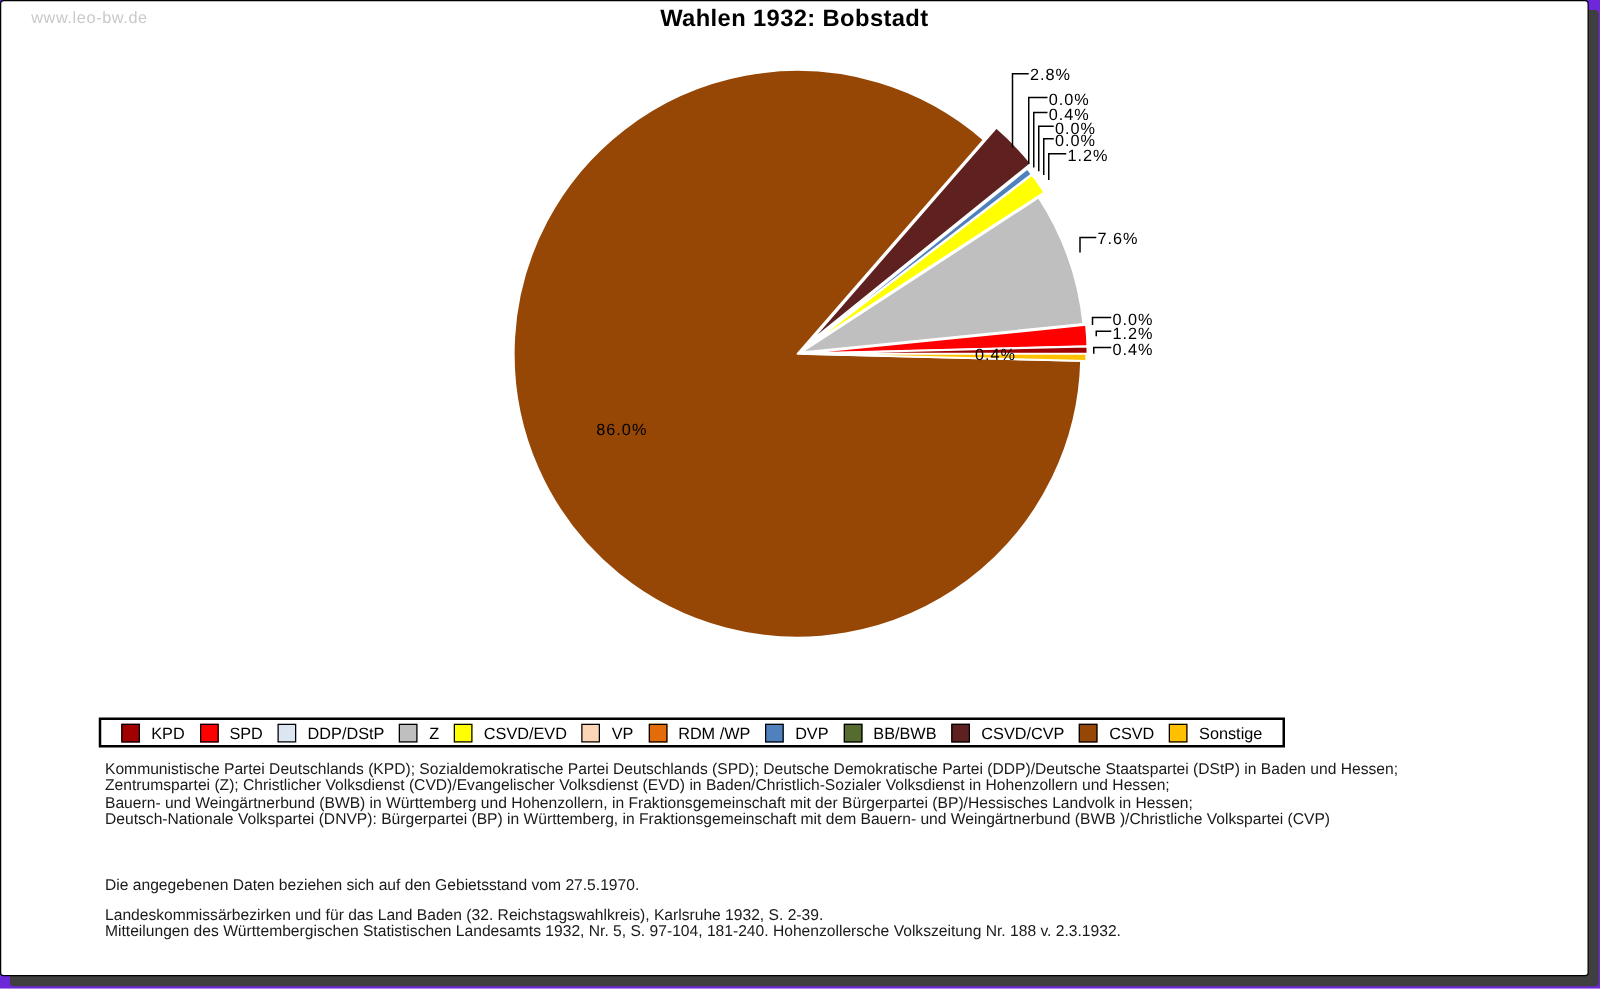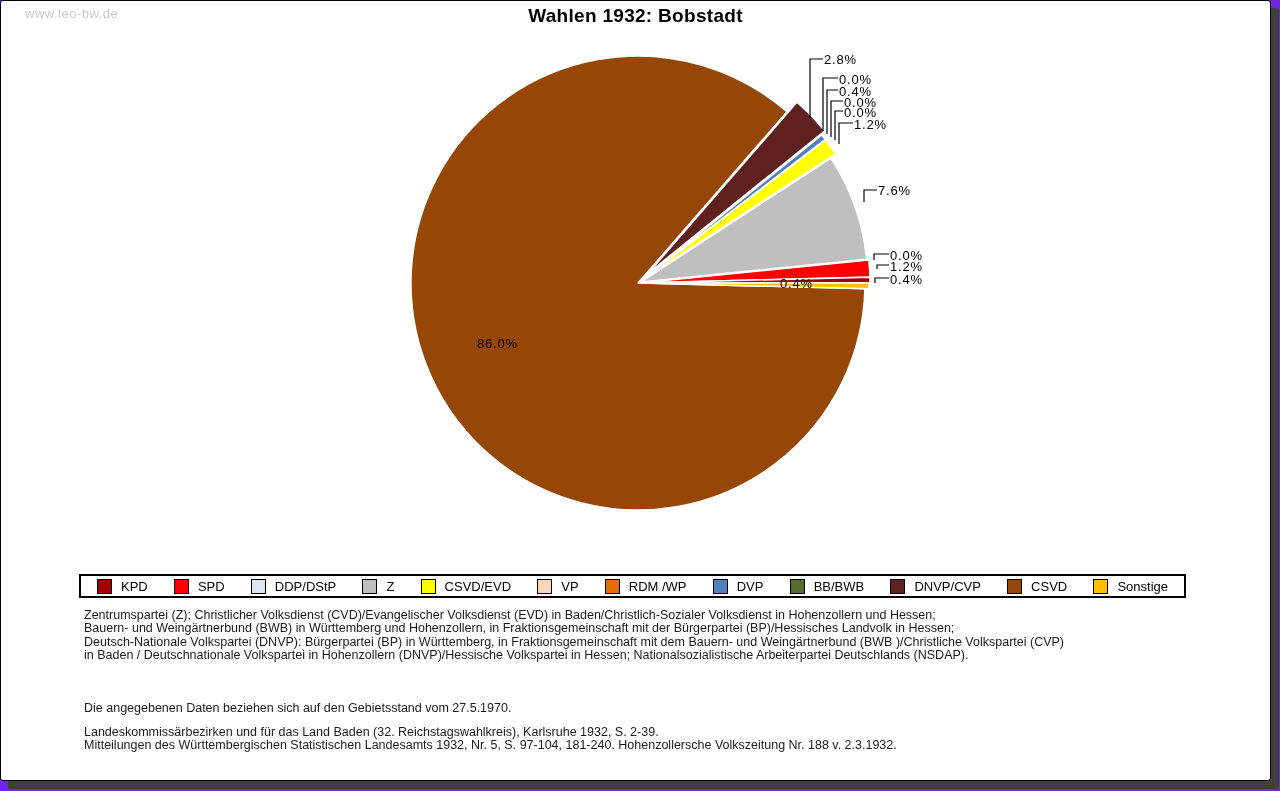--- a/index.html
+++ b/index.html
@@ -5,21 +5,21 @@
   html,body{margin:0;padding:0;background:#fff;}
   .stage{position:relative;width:1280px;height:791px;background:#6d28d9;overflow:hidden;
          font-family:"Liberation Sans",sans-serif;}
   .frame{position:absolute;left:0;top:0;width:1269px;height:779px;background:#fff;
          border:1.5px solid #000;border-radius:3px;box-shadow:8px 8px 0 #3f3f3f;overflow:hidden;}
   .watermark{position:absolute;left:24px;top:5px;font-size:13px;color:#c9c9c9;letter-spacing:.5px;}
   .title{position:absolute;left:0;top:4px;width:100%;text-align:center;font-size:19px;
          font-weight:600;color:#000;letter-spacing:.3px;}
   #pie-svg{position:absolute;left:0;top:0;}
   .callout{position:absolute;font-size:13px;color:#000;letter-spacing:.8px;white-space:nowrap;}
-  .legend{position:absolute;left:78px;top:573px;width:1107px;height:24px;border:2px solid #000;
+  .legend{position:absolute;left:78px;top:573px;width:949px;height:24px;border:2px solid #000;
           box-sizing:border-box;background:#fff;display:flex;align-items:center;
           justify-content:space-between;padding:0 16px;}
   .legend-item{display:flex;align-items:center;font-size:13px;color:#000;white-space:nowrap;}
   .legend-item .sw{width:13px;height:13px;border:1px solid #000;margin-right:9px;flex:none;}
   .notes{position:absolute;left:83px;color:#1a1a1a;font-size:12.5px;line-height:13.4px;}
   .notes div{white-space:nowrap;}
   #notes-parties{top:608px;}
   #note-gebiet{top:701px;}
   #notes-quelle{top:725px;line-height:13.3px;}
 </style>
@@ -99,37 +99,37 @@
         <span class="legend-item">
           <span class="sw" style="background: rgb(79, 129, 189);"></span>
           <span>DVP</span>
         </span>
         <span class="legend-item">
           <span class="sw" style="background: rgb(85, 107, 47);"></span>
           <span>BB/BWB</span>
         </span>
         <span class="legend-item">
           <span class="sw" style="background: rgb(94, 33, 32);"></span>
-          <span>DNVP/CVP</span>
+          <span>CSVD/CVP</span>
         </span>
         <span class="legend-item">
           <span class="sw" style="background: rgb(150, 71, 5);"></span>
           <span>CSVD</span>
         </span>
         <span class="legend-item">
           <span class="sw" style="background: rgb(255, 192, 0);"></span>
           <span>Sonstige</span>
         </span>
       </div>
 
     <div class="notes" id="notes-parties">
+      <div>Kommunistische Partei Deutschlands (KPD); Sozialdemokratische Partei Deutschlands (SPD); Deutsche Demokratische Partei (DDP)/Deutsche Staatspartei (DStP) in Baden und Hessen;</div>
       <div>Zentrumspartei (Z); Christlicher Volksdienst (CVD)/Evangelischer Volksdienst (EVD) in Baden/Christlich-Sozialer Volksdienst in Hohenzollern und Hessen;</div>
       <div>Bauern- und Weingärtnerbund (BWB) in Württemberg und Hohenzollern, in Fraktionsgemeinschaft mit der Bürgerpartei (BP)/Hessisches Landvolk in Hessen;</div>
       <div>Deutsch-Nationale Volkspartei (DNVP): Bürgerpartei (BP) in Württemberg, in Fraktionsgemeinschaft mit dem Bauern- und Weingärtnerbund (BWB )/Christliche Volkspartei (CVP)</div>
-      <div>in Baden / Deutschnationale Volkspartei in Hohenzollern (DNVP)/Hessische Volkspartei in Hessen; Nationalsozialistische Arbeiterpartei Deutschlands (NSDAP).</div>
     </div>
 
     <div class="notes" id="note-gebiet">
       <div>Die angegebenen Daten beziehen sich auf den Gebietsstand vom 27.5.1970.</div>
     </div>
 
     <div class="notes" id="notes-quelle">
       <div>Landeskommissärbezirken und für das Land Baden (32. Reichstagswahlkreis), Karlsruhe 1932, S. 2-39.</div>
       <div>Mitteilungen des Württembergischen Statistischen Landesamts 1932, Nr. 5, S. 97-104, 181-240. Hohenzollersche Volkszeitung Nr. 188 v. 2.3.1932.</div>
     </div>

